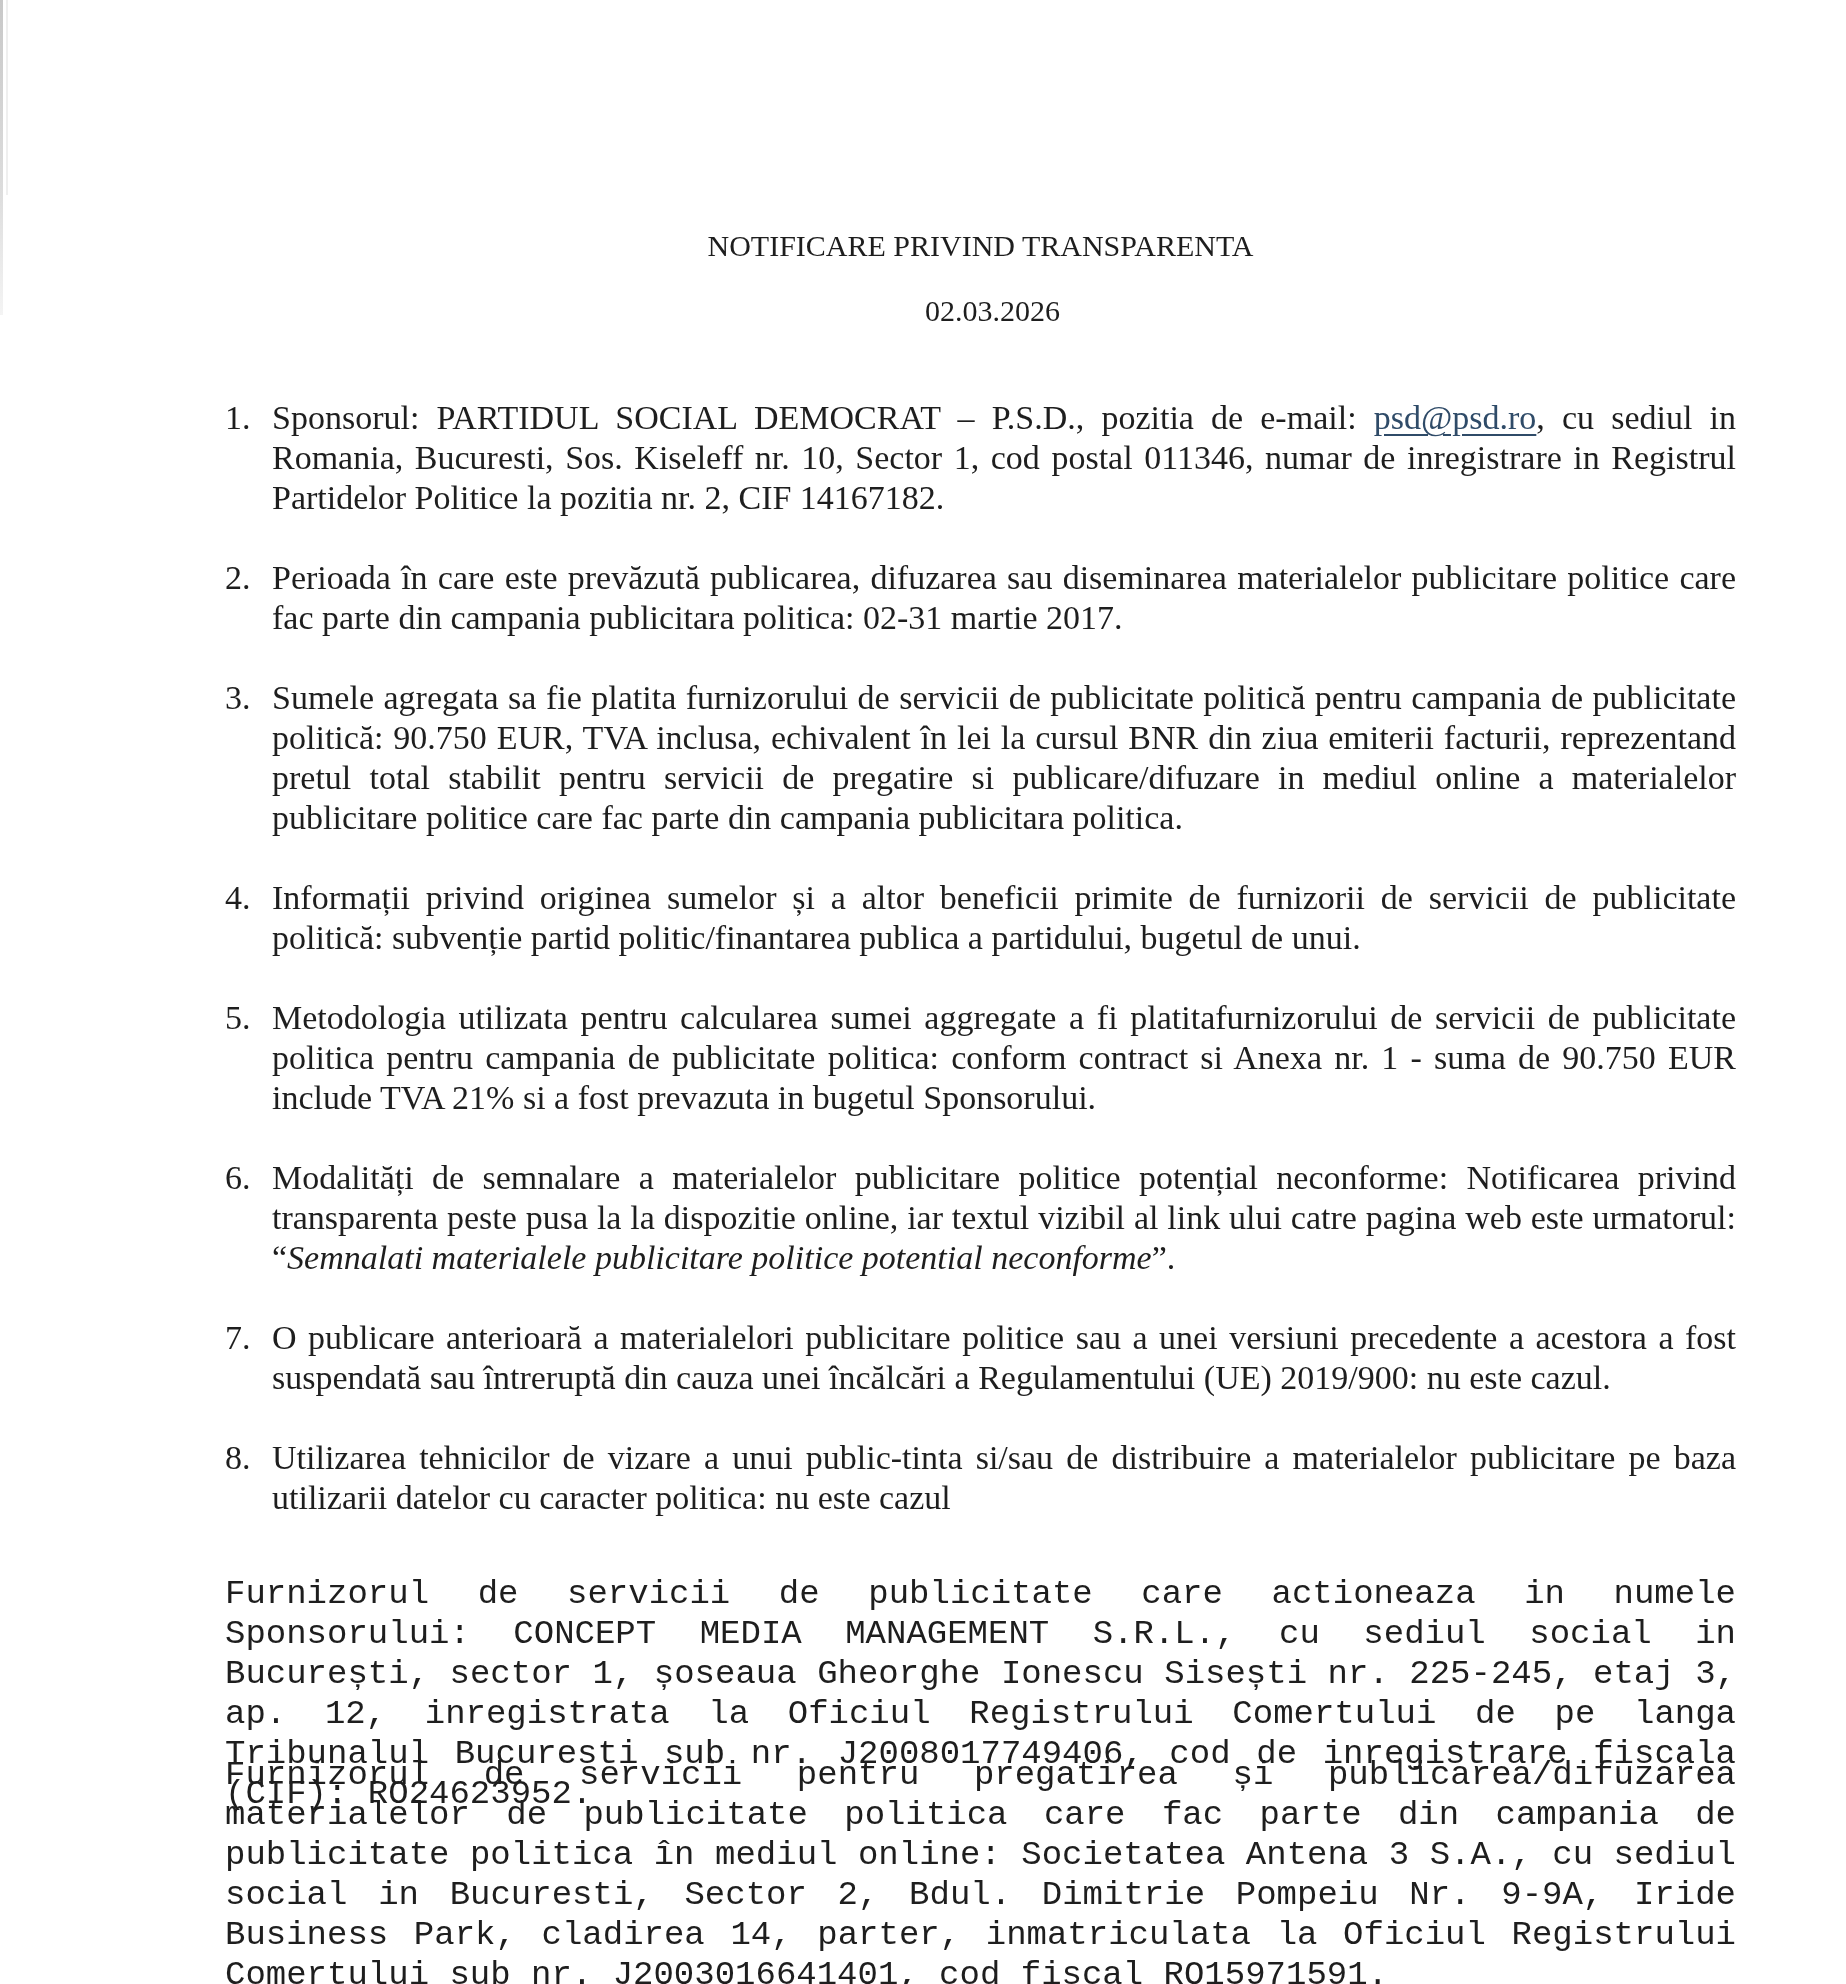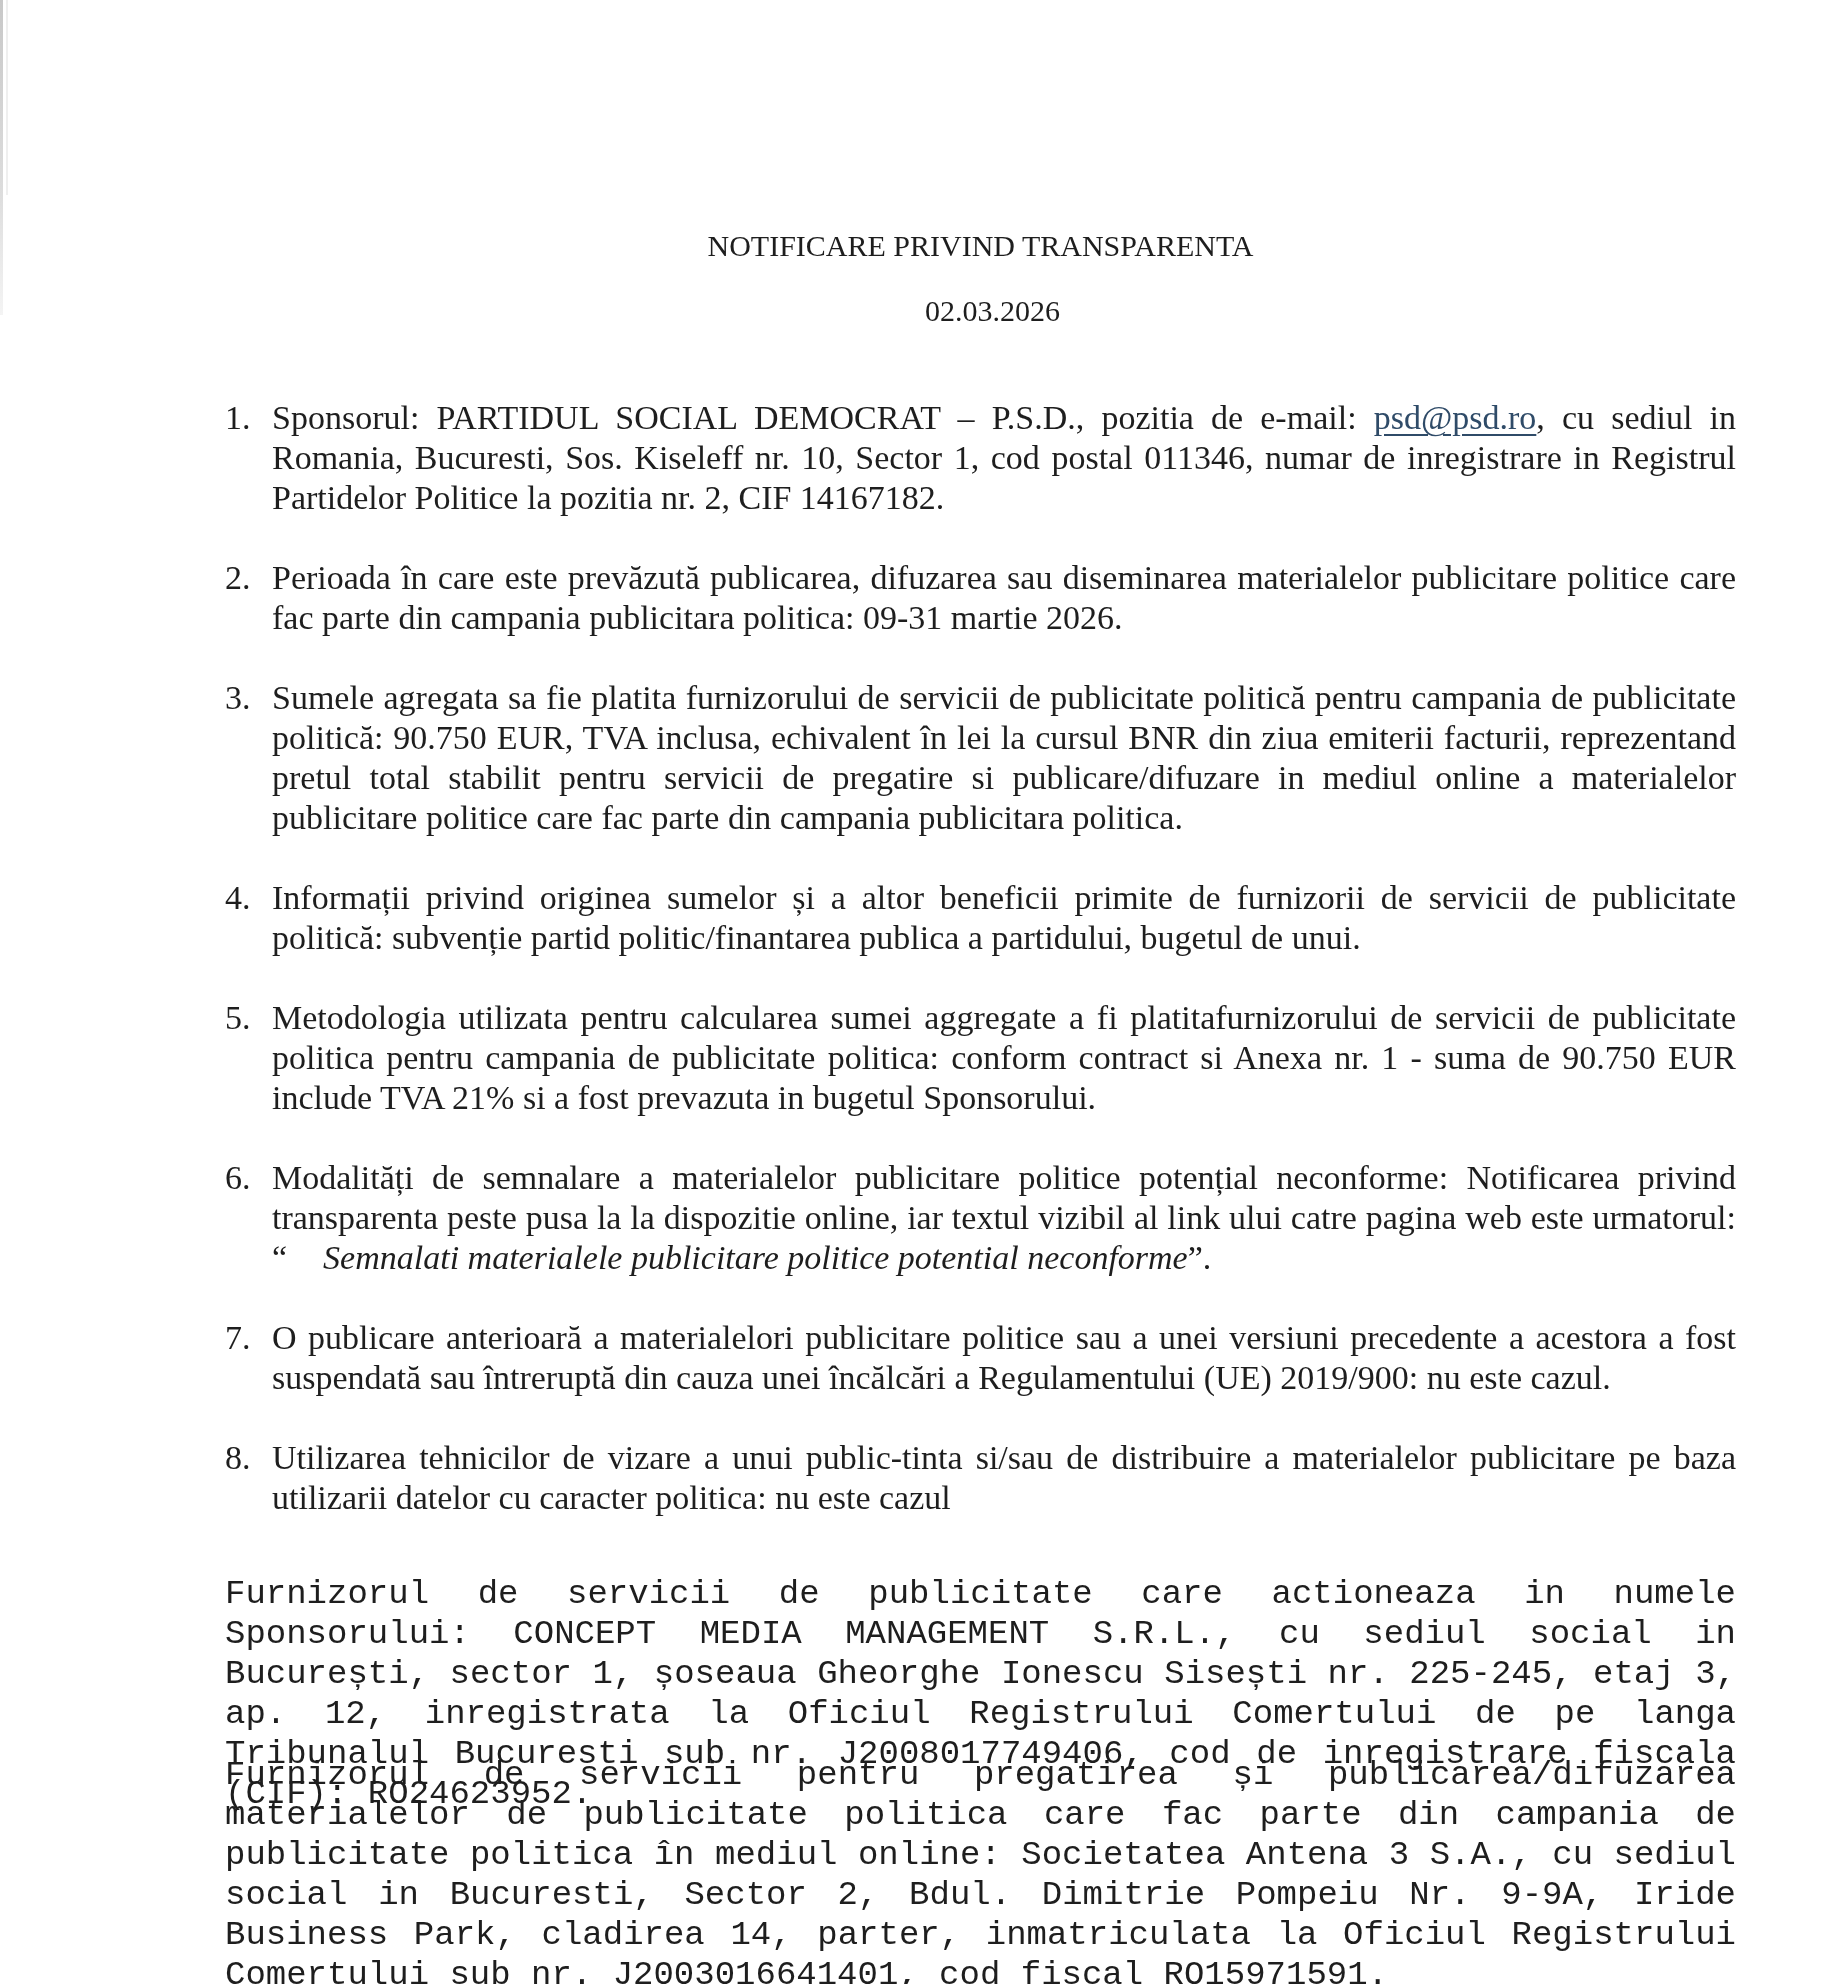--- a/index.html
+++ b/index.html
@@ -84,21 +84,20 @@
     .item-text {
       display: block;
     }
     a.email-link {
       color: #2f4b68;
       text-decoration-thickness: 1.5px;
       text-underline-offset: 4.5px;
     }
     em.link-text {
       font-style: italic;
-      margin-left: 36px;
     }
     .para {
       position: absolute;
       left: 0;
       width: 1511px;
       font-size: 34px;
       line-height: 40px;
       text-align: justify;
       margin: 0;
       font-family: Liberation Mono, monospace;
@@ -117,21 +116,21 @@
   <h1 class="title">NOTIFICARE PRIVIND TRANSPARENTA</h1>
   <div class="date">02.03.2026</div>
 
   <ol class="items">
     <li class="item">
       <span class="item-num">1.</span>
       <span class="item-text"><span>Sponsorul: PARTIDUL SOCIAL DEMOCRAT – P.S.D., pozitia de e-mail: </span><a class="email-link" href="#">psd@psd.ro</a><span>, cu sediul in Romania, Bucuresti, Sos. Kiseleff nr. 10, Sector 1, cod postal 011346, numar de inregistrare in Registrul Partidelor Politice la pozitia nr. 2, CIF 14167182.</span></span>
     </li>
     <li class="item">
       <span class="item-num">2.</span>
-      <span class="item-text">Perioada în care este prevăzută publicarea, difuzarea sau diseminarea materialelor publicitare politice care fac parte din campania publicitara politica: 09-31 martie 2026.</span>
+      <span class="item-text">Perioada în care este prevăzută publicarea, difuzarea sau diseminarea materialelor publicitare politice care fac parte din campania publicitara politica: 02-31 martie 2017.</span>
     </li>
     <li class="item">
       <span class="item-num">3.</span>
       <span class="item-text">Sumele agregata sa fie platita furnizorului de servicii de publicitate politică pentru campania de publicitate politică: 90.750 EUR, TVA inclusa, echivalent în lei la cursul BNR din ziua emiterii facturii, reprezentand pretul total stabilit pentru servicii de pregatire si publicare/difuzare in mediul online a materialelor publicitare politice care fac parte din campania publicitara politica.</span>
     </li>
     <li class="item">
       <span class="item-num">4.</span>
       <span class="item-text">Informații privind originea sumelor și a altor beneficii primite de furnizorii de servicii de publicitate politică: subvenție partid politic/finantarea publica a partidului, bugetul de unui.</span>
     </li>
     <li class="item">

